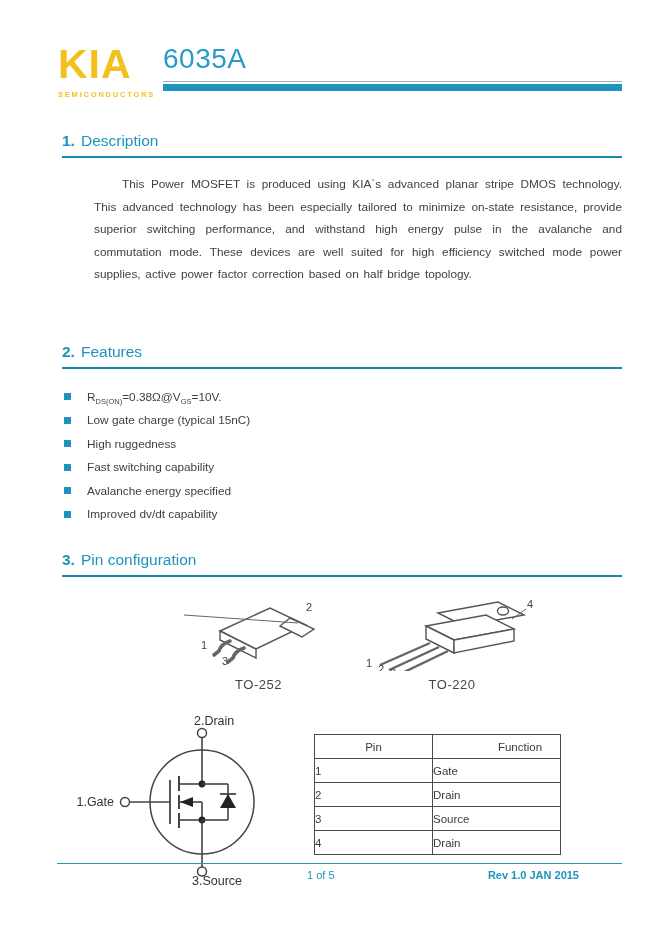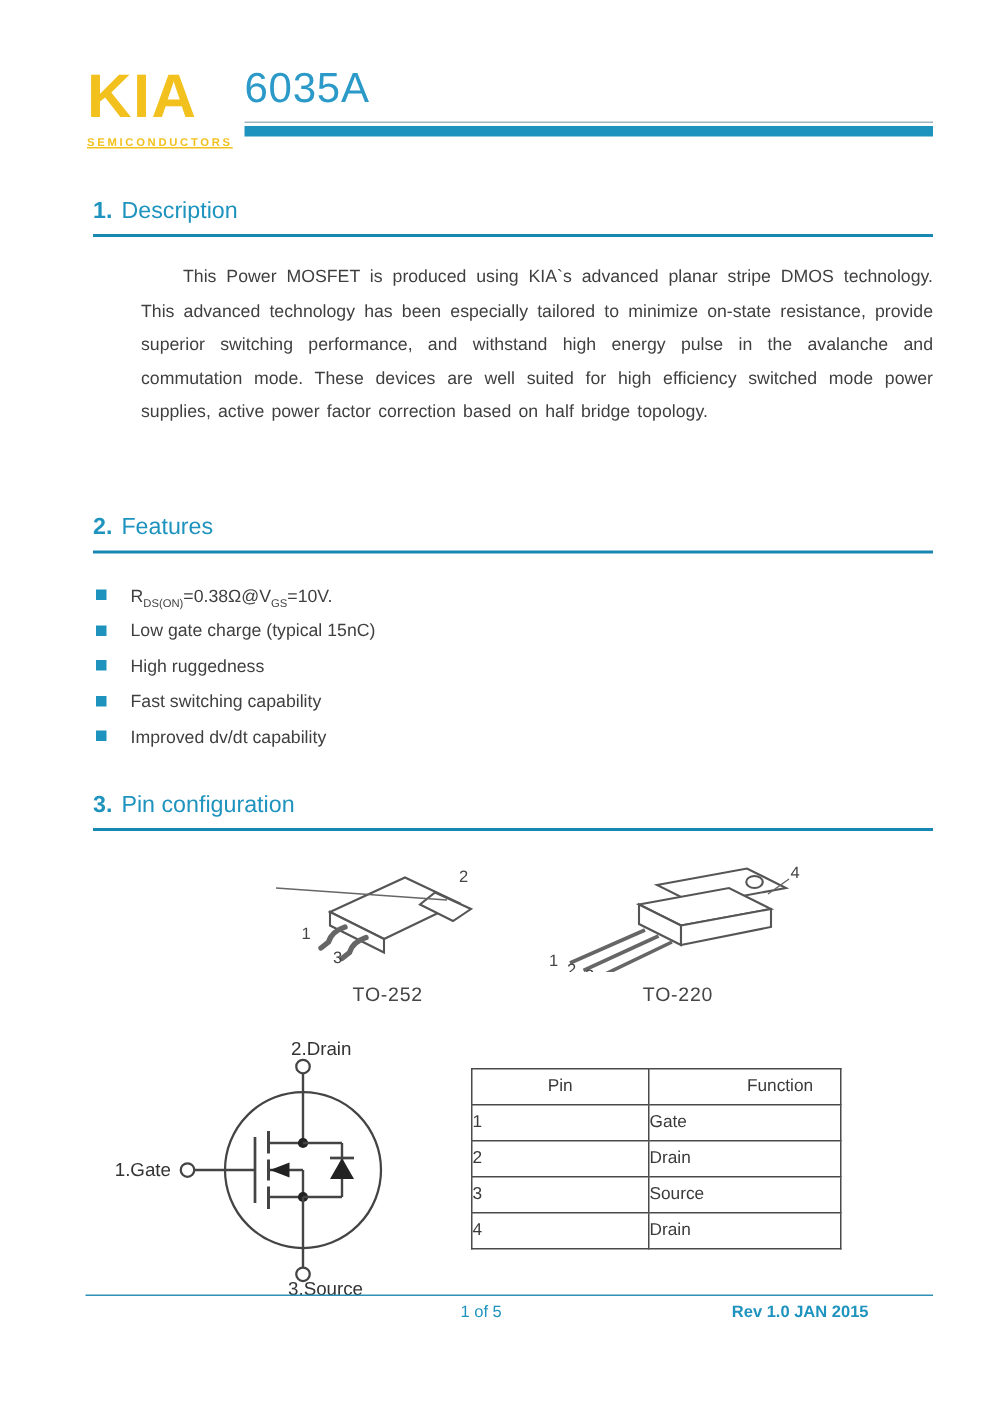--- a/index.html
+++ b/index.html
@@ -15,21 +15,21 @@
   html,body{background:#fff;}
   body{
     width:662px;height:936px;position:relative;overflow:hidden;
     font-family:"Liberation Sans","DejaVu Sans",sans-serif;
     color:var(--ink);
   }
   
   .header{display:flex;padding:44px 40px 0 58px;}
   .logo-col{width:105px;flex:0 0 105px;}
   .logo{font-size:41px;font-weight:bold;color:var(--gold);letter-spacing:1px;line-height:40px;}
-  .logo-sub{font-size:7.5px;font-weight:bold;color:var(--gold);letter-spacing:1.8px;margin-top:6px;white-space:nowrap;text-decoration:underline;}
+  .logo-sub{font-size:7.5px;font-weight:bold;color:var(--gold);letter-spacing:1.8px;margin-top:6px;white-space:nowrap;}
   .head-main{flex:1;}
   .head-row{display:flex;justify-content:space-between;align-items:flex-start;}
   .subtitle{color:var(--accent);font-weight:bold;font-size:12.5px;line-height:17px;padding-top:2px;}
   .part-number{color:var(--part-blue);font-size:28px;line-height:30px;letter-spacing:0.5px;}
   .thin-rule{height:1px;background:#9FB4C2;margin-top:7px;}
   .thick-rule{height:7px;background:var(--accent);margin-top:2px;}
   
   .content{padding:0 40px 0 62px;}
   .section-head{
     display:flex;align-items:baseline;gap:6px;
@@ -129,20 +129,24 @@
       <li>
         <span class="bullet"></span>
         <span>High ruggedness</span>
       </li>
       <li>
         <span class="bullet"></span>
         <span>Fast switching capability</span>
       </li>
       <li>
         <span class="bullet"></span>
+        <span>Avalanche energy specified</span>
+      </li>
+      <li>
+        <span class="bullet"></span>
         <span>Improved dv/dt capability</span>
       </li>
     </ul>
 
     <div class="section-head sh-3">
       <span class="num">3.</span>
       <span class="title">Pin configuration</span>
     </div>
 
     <div class="packages-row">

